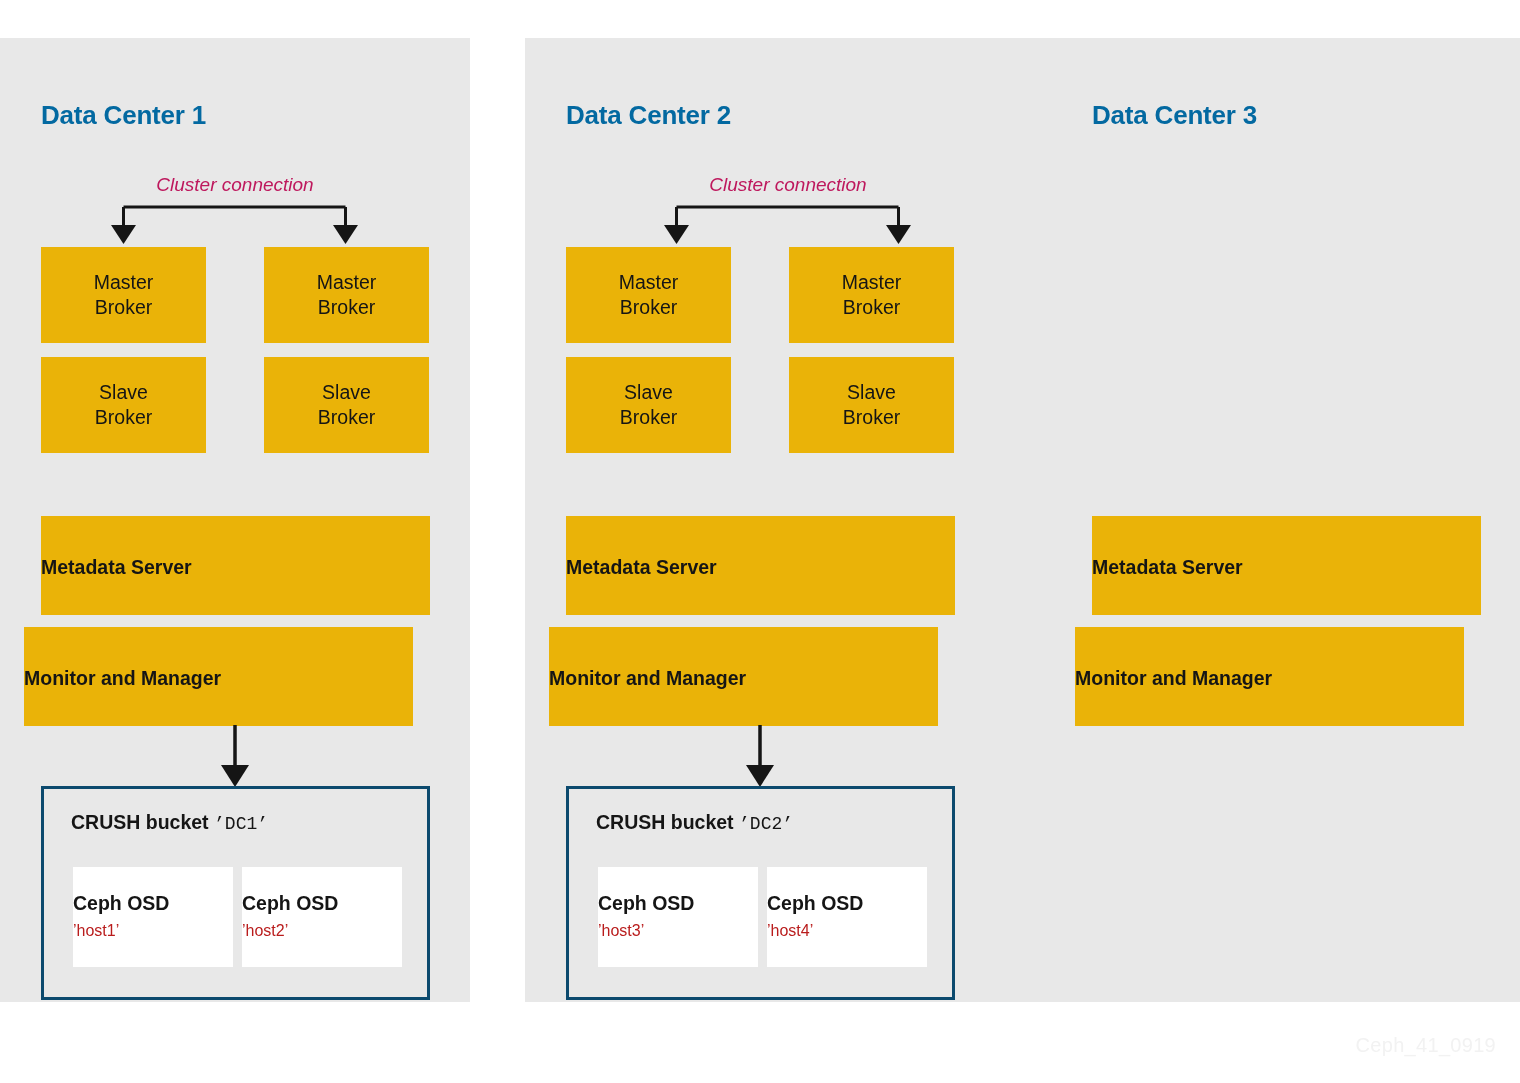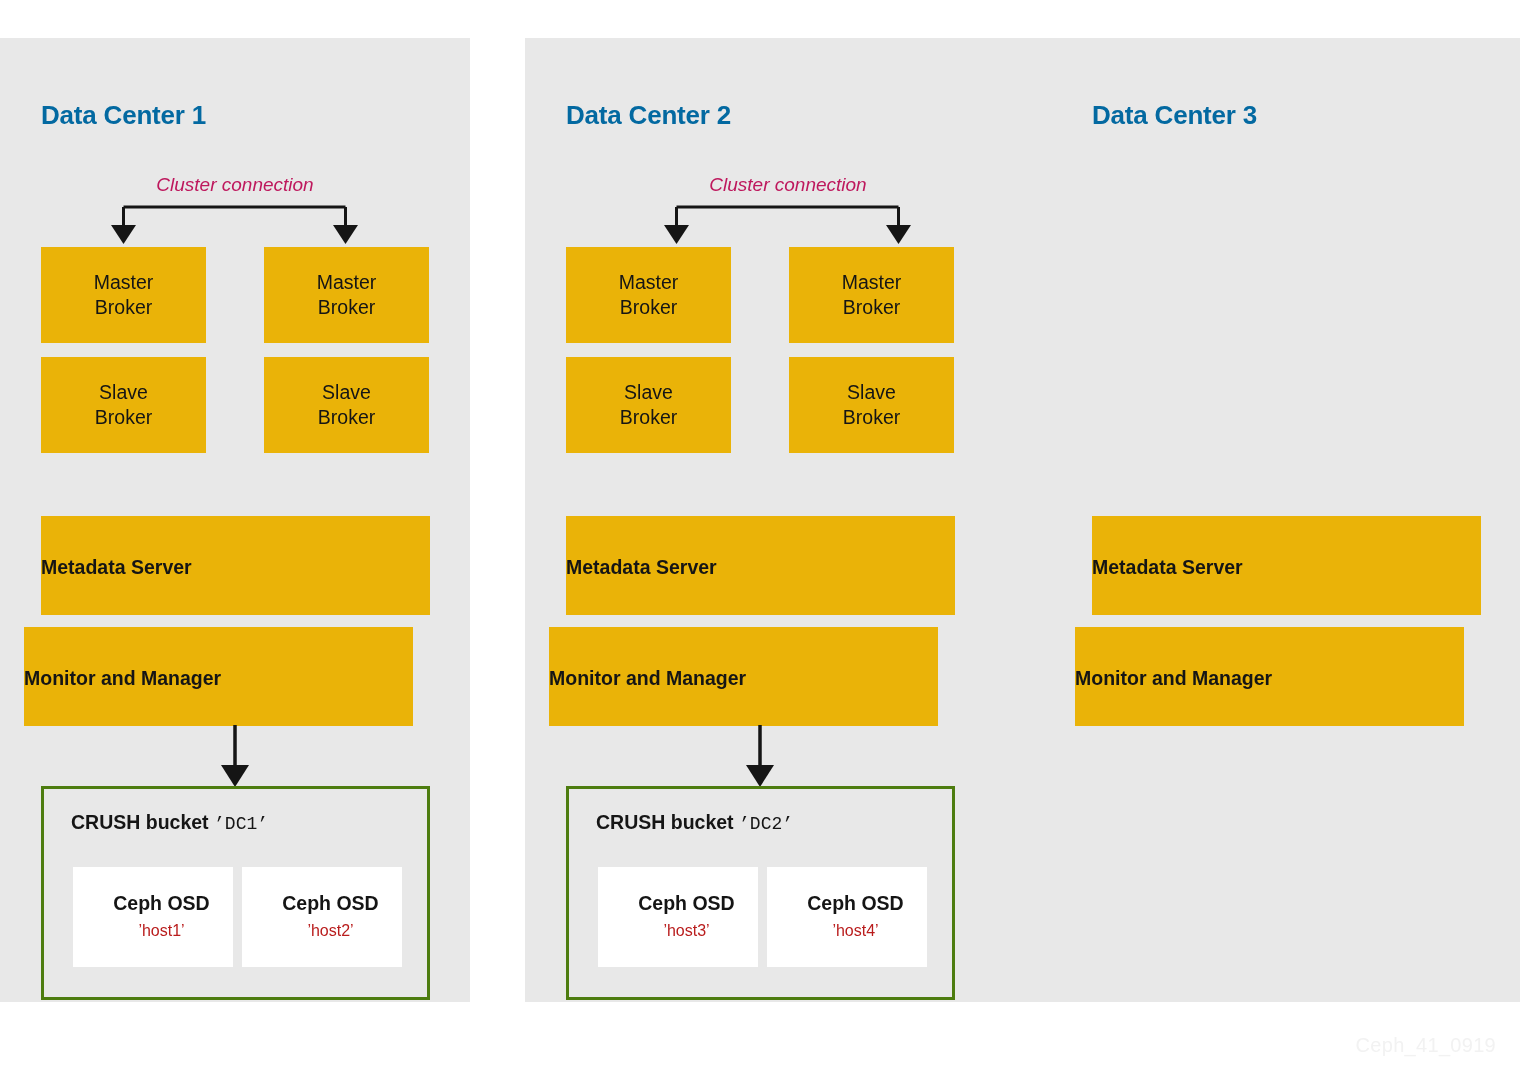--- a/index.html
+++ b/index.html
@@ -114,21 +114,21 @@
     height: 64px;
   }
 
   
   .crush {
     position: absolute;
     left: 41px;
     top: 748px;
     width: 389px;
     height: 214px;
-    border: 3px solid #4d7c0f;
+    border: 3px solid #0c4a6e;
     box-sizing: border-box;
     background: transparent;
   }
   .crush-title {
     position: absolute;
     left: 27px;
     top: 22px;
     font-size: 19.5px;
     color: #151515;
     white-space: nowrap;
@@ -147,23 +147,22 @@
     height: 100px;
     background: #ffffff;
   }
   .osd-1 { left: 29px; }
   .osd-2 { left: 198px; }
   .osd .osd-text {
     position: absolute;
     left: 0; right: 0;
     top: 50%;
     transform: translateY(-50%);
-    text-align: center;
+    text-align: left;
     line-height: 27px;
-    margin-left: 17px;
   }
   .osd .osd-name {
     display: block;
     font-size: 19.5px;
     font-weight: bold;
     color: #151515;
   }
   .osd .osd-host {
     display: block;
     font-family: Liberation Sans, sans-serif;

